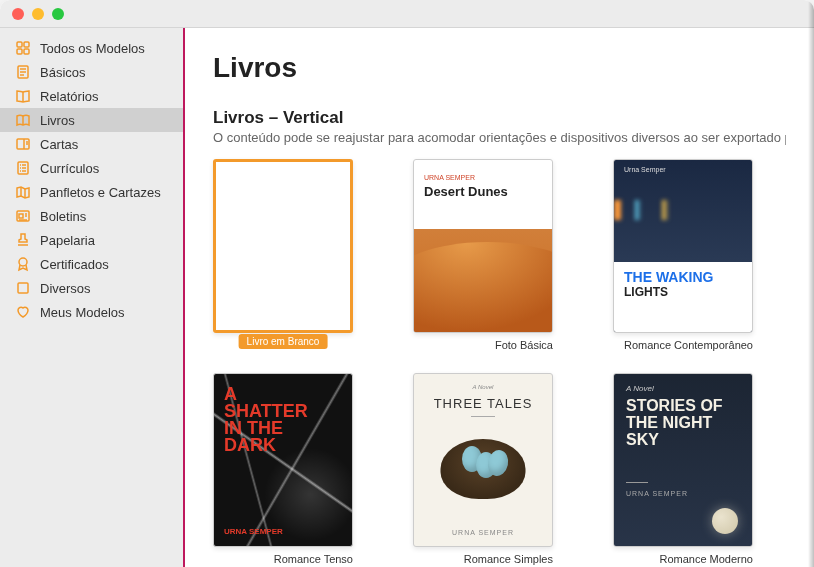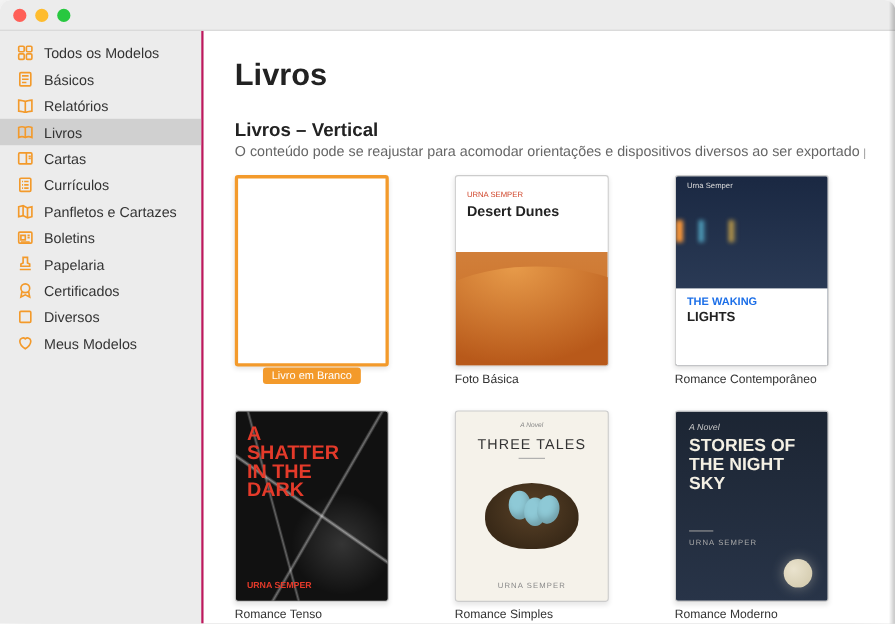--- a/index.html
+++ b/index.html
@@ -125,21 +125,21 @@
       position: relative;
       overflow: hidden;
     }
     .thumb.selected {
       border: 3px solid #f39a2b;
     }
     .caption {
       margin-top: 6px;
       font-size: 11px;
       color: #333;
-      text-align: left;
+      text-align: right;
     }
     .caption.pill {
       display: inline-block;
       background: #f39a2b;
       color: #fff;
       padding: 2px 8px;
       border-radius: 3px;
       font-size: 10px;
       position: relative;
       left: 50%;
@@ -164,21 +164,21 @@
     .desert .dmain { position:absolute; top:24px; left:10px; font-size:13px; font-weight:700; color:#222; }
     .waking {
       background: linear-gradient(#1a2842 0%, #2a3a55 60%, #0b1626 100%);
     }
     .waking .lights {
       position: absolute; top: 40px; left: 0; right: 0; height: 20px;
       background: linear-gradient(90deg, #ff9a3a 5%, transparent 5%, transparent 15%, #6adfff 15%, transparent 20%, transparent 35%, #ffc94a 35%, transparent 40%);
       filter: blur(2px);
     }
     .waking .wstrip { position:absolute; bottom:0; left:0; right:0; height:70px; background:#fff; padding:8px 10px; }
-    .waking .wmain { font-size:10px; font-weight:800; color:#1c6fe8; line-height:1.05; }
+    .waking .wmain { font-size:14px; font-weight:800; color:#1c6fe8; line-height:1.05; }
     .waking .wsub { font-size:12px; font-weight:800; color:#222; }
     .waking .auth { position:absolute; top:6px; left:10px; font-size:7px; color:#ddd; }
     .shatter {
       background: #111;
       color: #e43a2a;
     }
     .shatter .crack {
       position:absolute; inset:0;
       background:
         linear-gradient(35deg, transparent 48%, rgba(255,255,255,0.5) 49%, transparent 50%),

